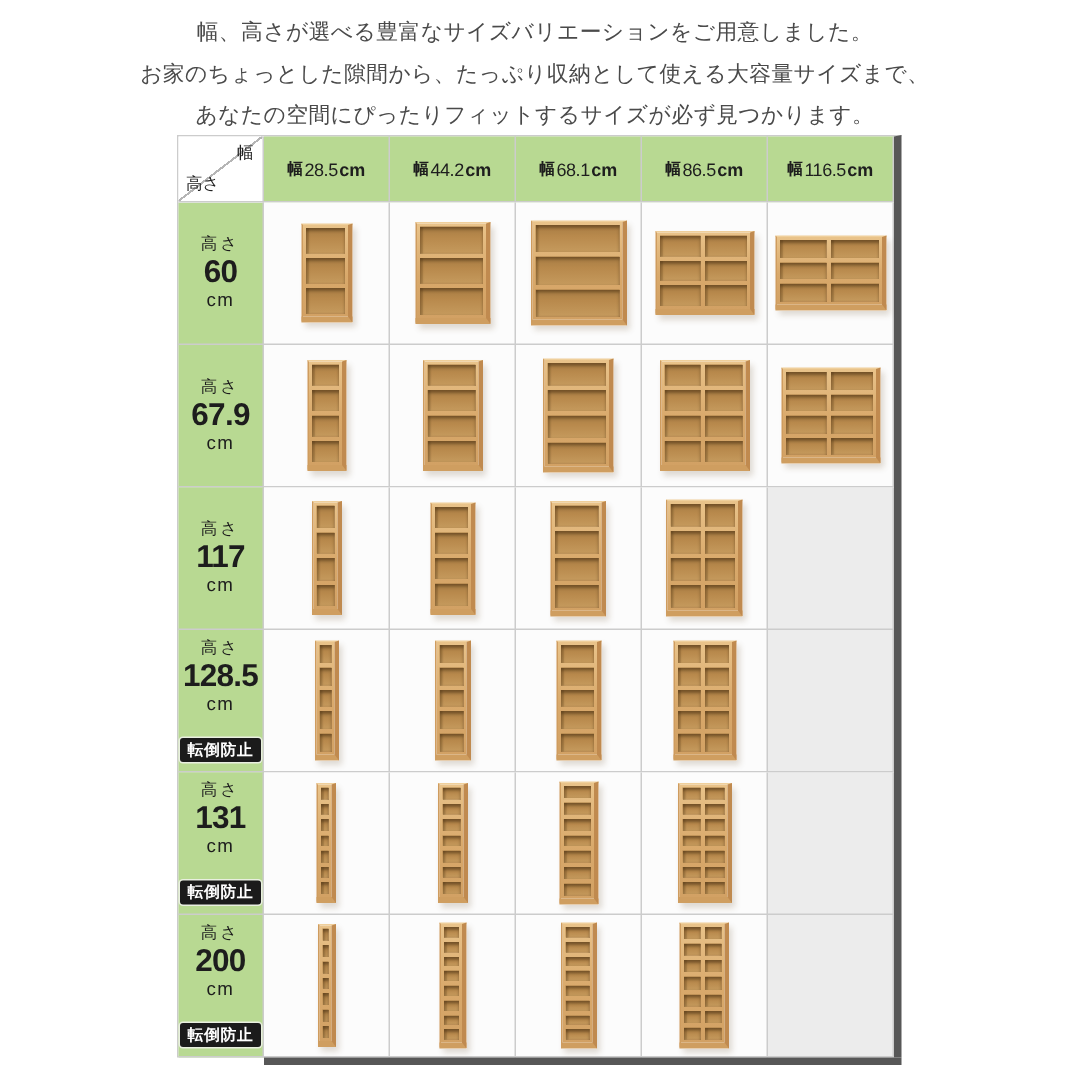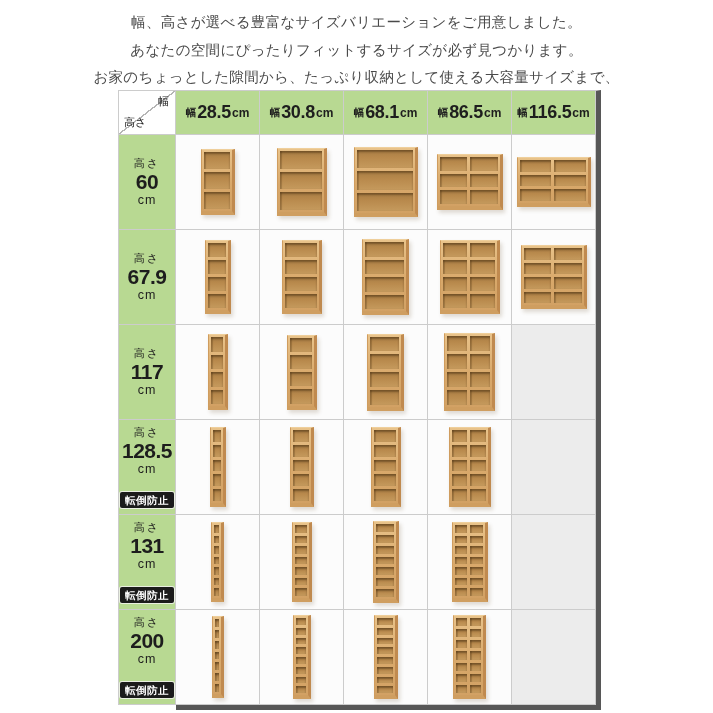--- a/index.html
+++ b/index.html
@@ -26,21 +26,21 @@
   .hcell,.corner,.rhead,.cell{border-right:1px solid var(--grid);border-bottom:1px solid var(--grid);}
 
   .corner{position:relative;width:57px;height:44px;background:#fff;
     background-image:linear-gradient(to bottom right,transparent calc(50% - .7px),#b5b5b5 calc(50% - .7px),#b5b5b5 calc(50% + .7px),transparent calc(50% + .7px));}
   .corner .axis-col{position:absolute;top:3px;right:6px;font-size:11px;color:#222;}
   .corner .axis-row{position:absolute;bottom:4px;left:5px;font-size:11px;color:#222;}
 
   .hcell{width:84px;height:44px;background:var(--green);display:flex;
     align-items:center;justify-content:center;color:var(--ink);white-space:nowrap;}
   .hc-prefix{font-size:10.5px;font-weight:bold;margin-right:1px;}
-  .hc-value{font-size:18px;font-weight:bold;letter-spacing:-.3px;}
+  .hc-value{font-size:12px;font-weight:normal;letter-spacing:-.3px;}
   .hc-unit{font-size:12px;font-weight:bold;margin-left:1px;}
 
   .rhead{width:57px;height:95px;background:var(--green);display:flex;
     flex-direction:column;align-items:center;justify-content:center;color:#1d1d1d;}
   .rh-prefix{font-size:11px;letter-spacing:2px;line-height:13px;}
   .rh-value{font-size:21px;font-weight:bold;line-height:23px;letter-spacing:-.5px;}
   .rh-unit{font-size:12.5px;line-height:14px;letter-spacing:1px;}
   .badge{margin-top:16px;background:var(--badge-bg);color:#fff;font-size:10.5px;
     font-weight:bold;line-height:1;padding:3px 5px;border-radius:2px;
     letter-spacing:.5px;box-shadow:0 0 0 1px #e9efe0;}
@@ -62,40 +62,40 @@
   .bottom-bar{position:absolute;left:57px;right:-5px;bottom:-5px;height:5px;
     background:var(--dark-border);}
 </style>
 </head>
 <body>
 
 <div class="page">
 
   <div class="intro">
     <div>幅、高さが選べる豊富なサイズバリエーションをご用意しました。</div>
+    <div>お家のちょっとした隙間から、たっぷり収納として使える大容量サイズまで、</div>
     <div>あなたの空間にぴったりフィットするサイズが必ず見つかります。</div>
-    <div>お家のちょっとした隙間から、たっぷり収納として使える大容量サイズまで、</div>
   </div>
 
   <div class="size-table">
     <div class="t-row header">
       <div class="corner">
         <span class="axis-col">幅</span>
         <span class="axis-row">高さ</span>
       </div>
 
   <div class="hcell">
     <span class="hc-prefix">幅</span>
           <span class="hc-value">28.5</span>
           <span class="hc-unit">cm</span>
   </div>
 
   <div class="hcell">
     <span class="hc-prefix">幅</span>
-          <span class="hc-value">30.8</span>
+          <span class="hc-value">44.2</span>
           <span class="hc-unit">cm</span>
   </div>
 
   <div class="hcell">
     <span class="hc-prefix">幅</span>
           <span class="hc-value">68.1</span>
           <span class="hc-unit">cm</span>
   </div>
 
   <div class="hcell">

